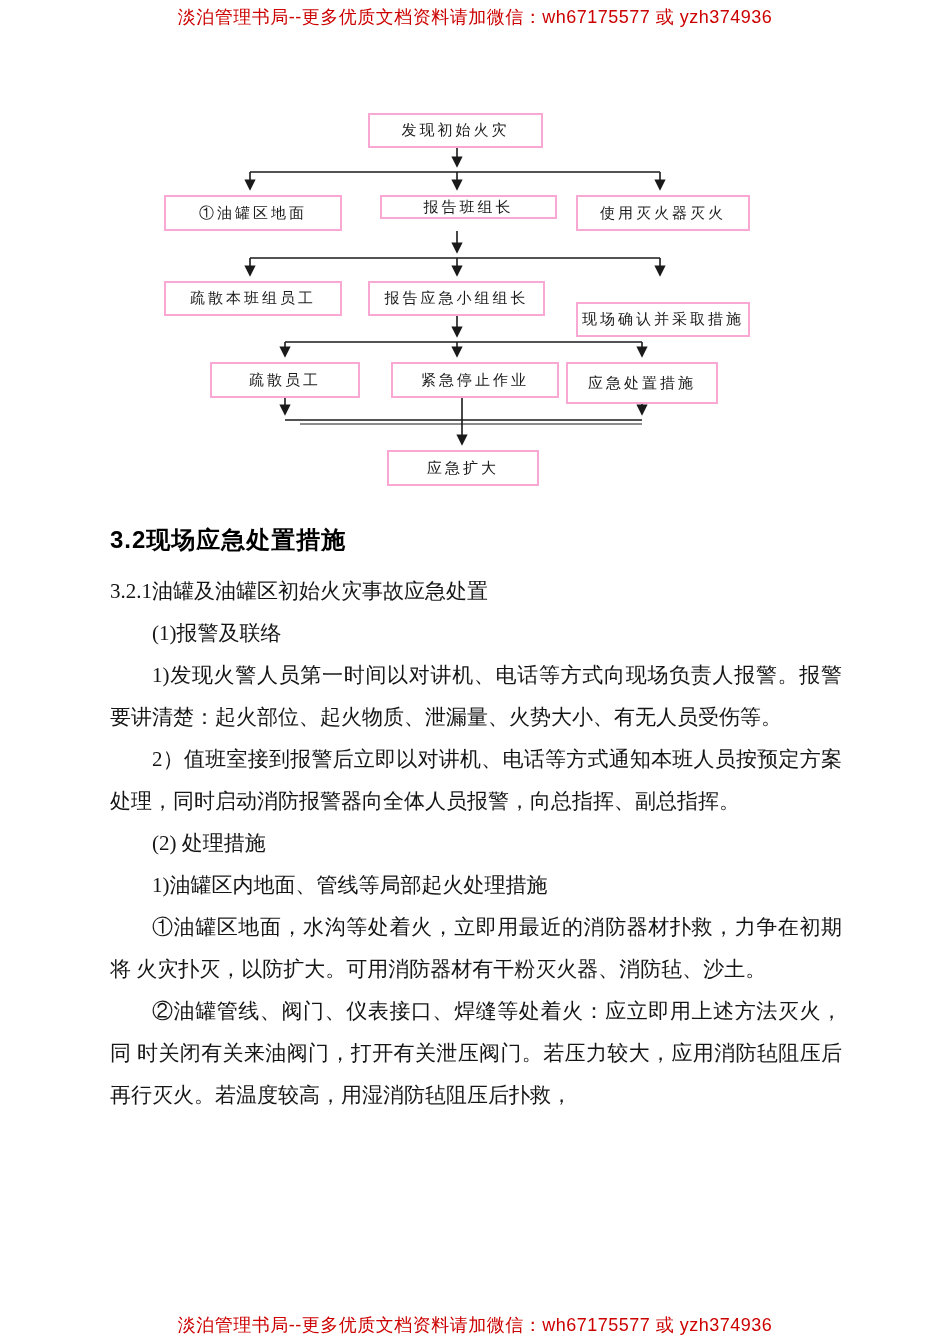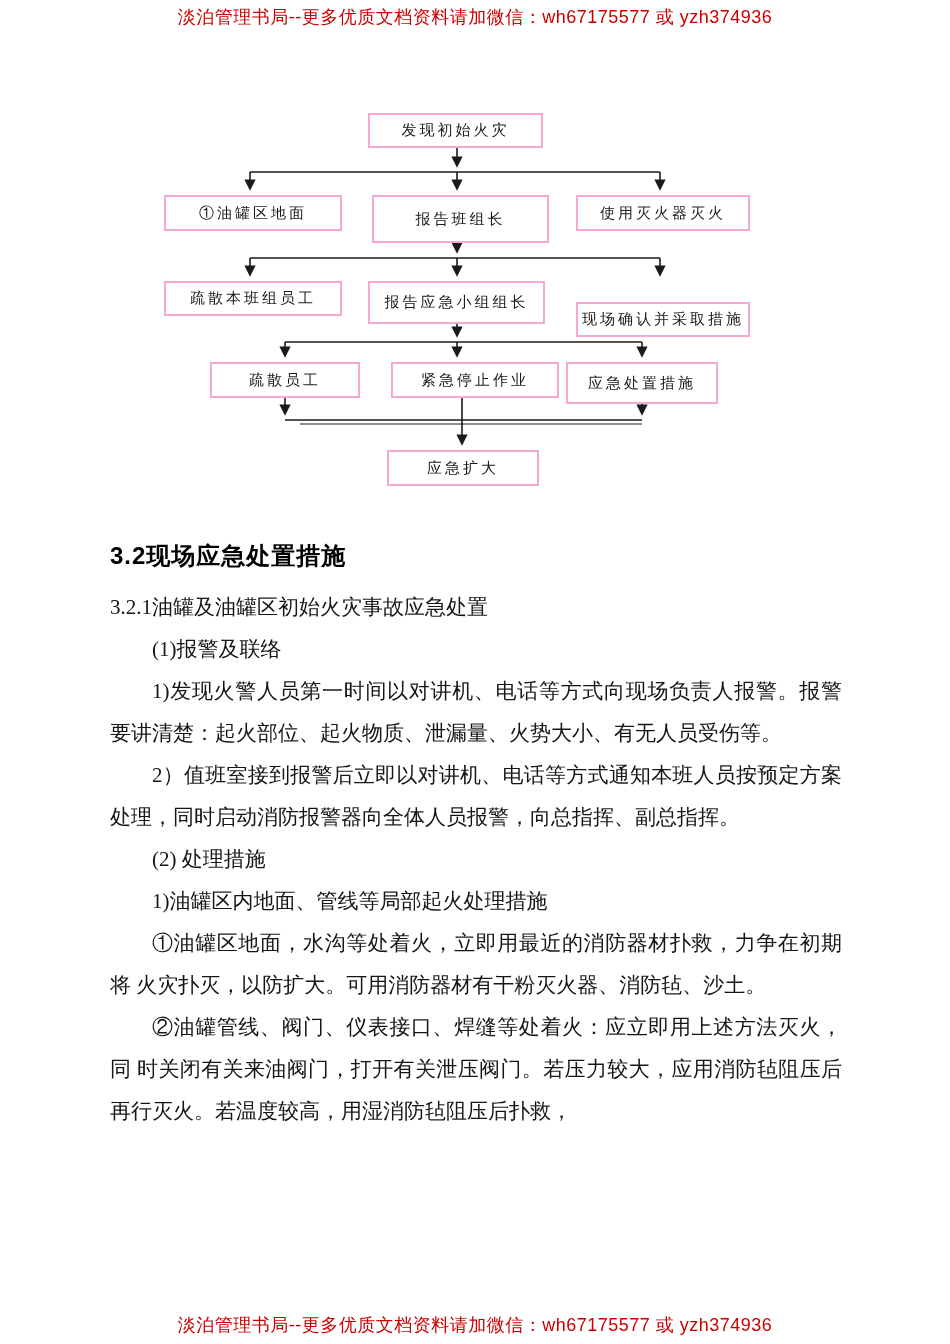--- a/index.html
+++ b/index.html
@@ -34,21 +34,21 @@
     white-space:nowrap;
   }
   .content{
     position:absolute;left:110px;top:524px;width:732px;
   }
   .section-heading{
     font-size:24px;
     font-weight:bold;
     font-family:"Liberation Sans","DejaVu Sans",sans-serif;
     letter-spacing:1px;
-    margin:16px 0 14px 0;
+    margin:0 0 14px 0;
     color:#000;
   }
   .para{
     font-size:21px;
     line-height:42px;
     text-align:justify;
     text-justify:inter-character;
     margin:0;
     color:#151515;
   }
@@ -91,24 +91,24 @@
         <line x1="285" y1="398" x2="285" y2="414" marker-end="url(#ah)"></line>
         <line x1="642" y1="398" x2="642" y2="414" marker-end="url(#ah)"></line>
         <line x1="285" y1="420" x2="642" y2="420"></line>
         <line x1="300" y1="424" x2="642" y2="424" stroke-width="1"></line>
         <line x1="462" y1="398" x2="462" y2="444" marker-end="url(#ah)"></line>
       </g>
     </svg>
     <div>
         <div class="flow-node" style="left: 368px; top: 113px; width: 175px; height: 35px;">发现初始火灾</div>
         <div class="flow-node" style="left: 164px; top: 195px; width: 178px; height: 36px;">①油罐区地面</div>
-        <div class="flow-node" style="left: 372px; top: 195px; width: 177px; height: 48px;">报告班组长</div>
+        <div class="flow-node" style="left: 380px; top: 195px; width: 177px; height: 24px;">报告班组长</div>
         <div class="flow-node" style="left: 576px; top: 195px; width: 174px; height: 36px;">使用灭火器灭火</div>
         <div class="flow-node" style="left: 164px; top: 281px; width: 178px; height: 35px;">疏散本班组员工</div>
-        <div class="flow-node" style="left: 368px; top: 281px; width: 177px; height: 43px;">报告应急小组组长</div>
+        <div class="flow-node" style="left: 368px; top: 281px; width: 177px; height: 35px;">报告应急小组组长</div>
         <div class="flow-node" style="left: 576px; top: 281px; width: 174px; height: 35px; margin-top: 21px;">现场确认并采取措施</div>
         <div class="flow-node" style="left: 210px; top: 362px; width: 150px; height: 36px;">疏散员工</div>
         <div class="flow-node" style="left: 391px; top: 362px; width: 168px; height: 36px;">紧急停止作业</div>
         <div class="flow-node" style="left: 566px; top: 362px; width: 152px; height: 42px;">应急处置措施</div>
         <div class="flow-node" style="left: 387px; top: 450px; width: 152px; height: 36px;">应急扩大</div>
       </div>
   </div>
 
   <div class="content">
     <h2 class="section-heading">3.2现场应急处置措施</h2>

